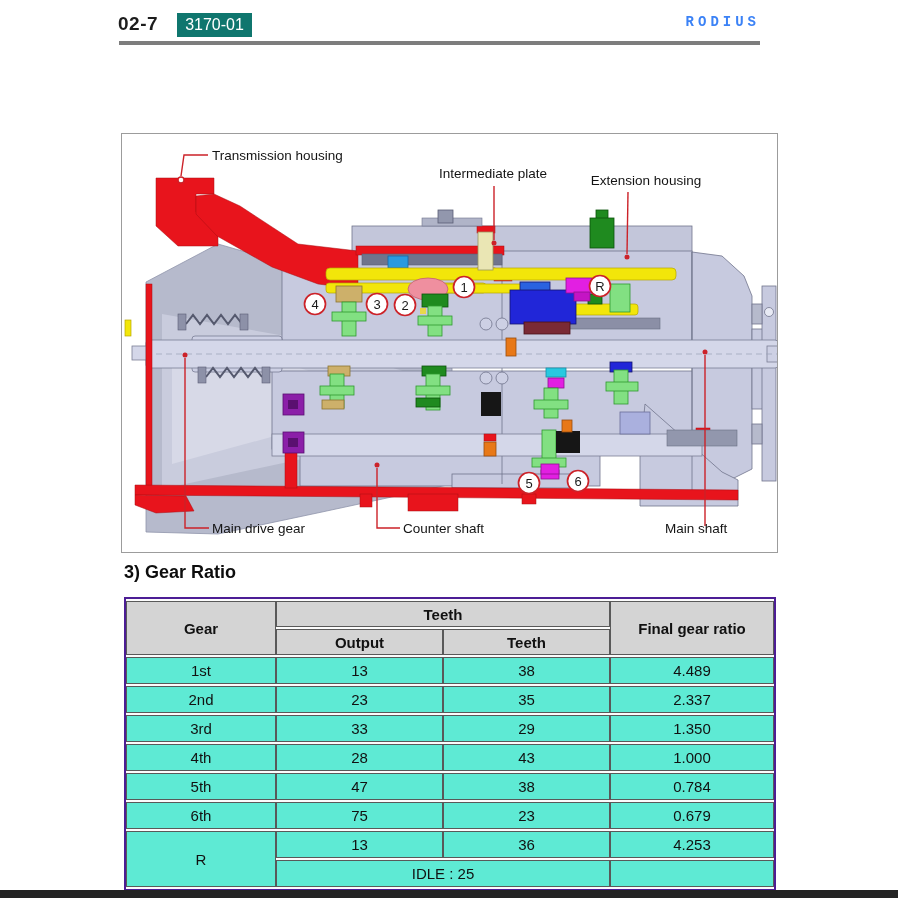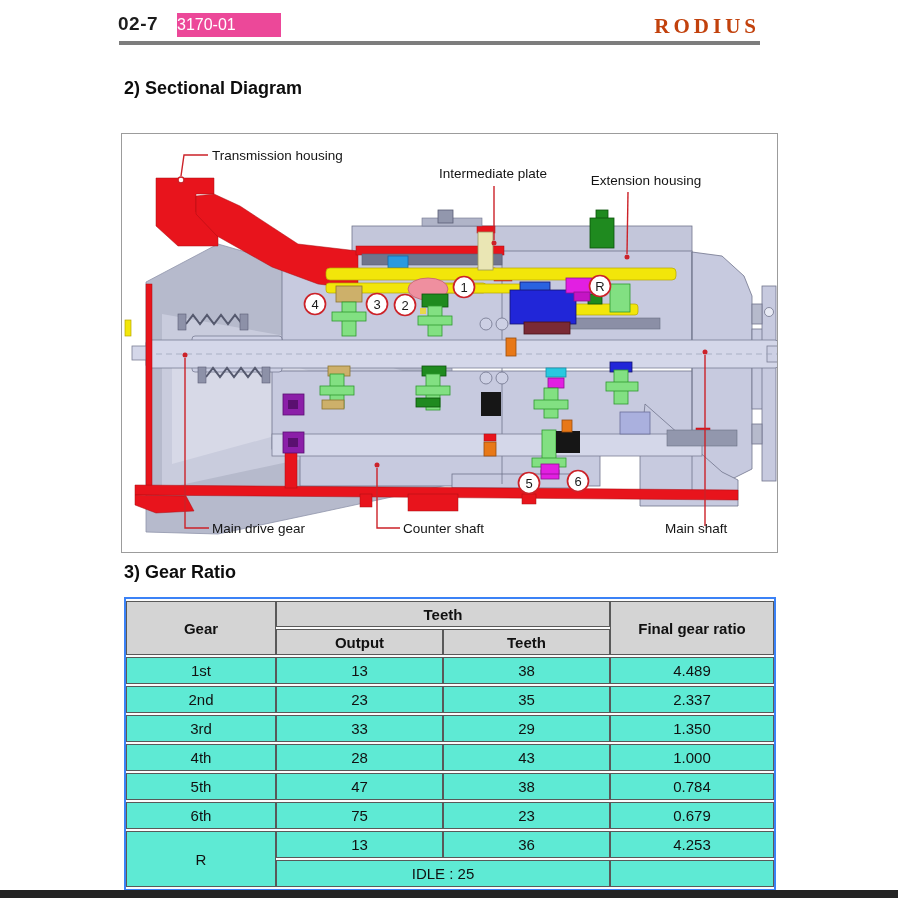--- a/index.html
+++ b/index.html
@@ -1,53 +1,52 @@
 <!DOCTYPE html>
 <html><head>
 <meta charset="utf-8">
 <style>
   html,body{margin:0;padding:0;background:#ffffff;}
   .page{position:relative;width:898px;height:898px;background:#ffffff;overflow:hidden;
         font-family:"Liberation Sans",sans-serif;color:#111;}
   
   .page-code{position:absolute;left:118px;top:13px;font-size:19px;font-weight:bold;color:#1c1c1c;letter-spacing:0.5px;}
-  .section-badge{position:absolute;left:177px;top:13px;width:104px;height:24px;line-height:24px;
-        background:#ec4899;color:#ffffff;text-align:left;font-size:16px;}
-  .brand{position:absolute;right:138px;top:14px;font-family:Liberation Serif, serif;font-weight:bold;
-        font-size:21px;letter-spacing:4px;color:#c2410c;}
+  .section-badge{position:absolute;left:177px;top:13px;width:75px;height:24px;line-height:24px;
+        background:#0f766e;color:#ffffff;text-align:center;font-size:16px;}
+  .brand{position:absolute;right:138px;top:14px;font-family:Liberation Mono, monospace;font-weight:bold;
+        font-size:14px;letter-spacing:4px;color:#3b82f6;}
   .header-rule{position:absolute;left:119px;top:41px;width:641px;height:4px;background:#7d7d7d;}
   
   .h-sec{position:absolute;left:124px;font-size:18px;font-weight:bold;color:#0d0d0d;margin:0;}
   #h-diagram{top:78px;}
   #h-ratio{top:562px;}
   
   .diagram-box{position:absolute;left:121px;top:113px;width:655px;height:418px;border:1px solid #9c9c9c;background:#ffffff;margin-top:20px;}
   .diagram-box svg{display:block;width:100%;height:100%;}
   svg text.lbl{font-family:"Liberation Sans",sans-serif;font-size:13.5px;fill:#141414;}
   svg text.co{font-family:"Liberation Sans",sans-serif;font-size:13px;fill:#1a1a1a;}
   
   .ratio-table{position:absolute;left:124px;top:597px;width:650px;border-collapse:separate;border-spacing:0 2px;
-        border:2px solid #3b82f6;background:#fcfcfc;table-layout:fixed;}
+        border:2px solid #4c1d95;background:#fcfcfc;table-layout:fixed;}
   .ratio-table th,.ratio-table td{border:1px solid #595959;text-align:center;vertical-align:middle;
         font-size:15px;padding:0;}
   .ratio-table th{background:#d4d4d4;font-weight:bold;height:24px;}
   .ratio-table td{background:#5eead4;height:25px;}
   .footer-bar{position:absolute;left:0;bottom:0;width:898px;height:8px;background:#242424;}
 </style>
 </head>
 <body>
 
 <div class="page">
 
   <div class="page-code">02-7</div>
   <div class="section-badge">3170-01</div>
   <div class="brand">RODIUS</div>
   <div class="header-rule"></div>
 
-  <h2 class="h-sec" id="h-diagram">2) Sectional Diagram</h2>
 
   <div class="diagram-box">
     <svg viewBox="0 0 655 418">
 
       <g>
         <polygon points="24,148 96,110 200,140 330,172 330,350 200,378 96,400 24,398" fill="#b6bacc" stroke="#8f94ab" stroke-width="0.8"></polygon>
         <polygon points="40,180 180,205 290,240 290,290 180,325 40,355" fill="#c9ccdd"></polygon>
         <polygon points="50,210 160,228 240,255 240,275 160,300 50,330" fill="#d7d9e7"></polygon>
       </g>
 

